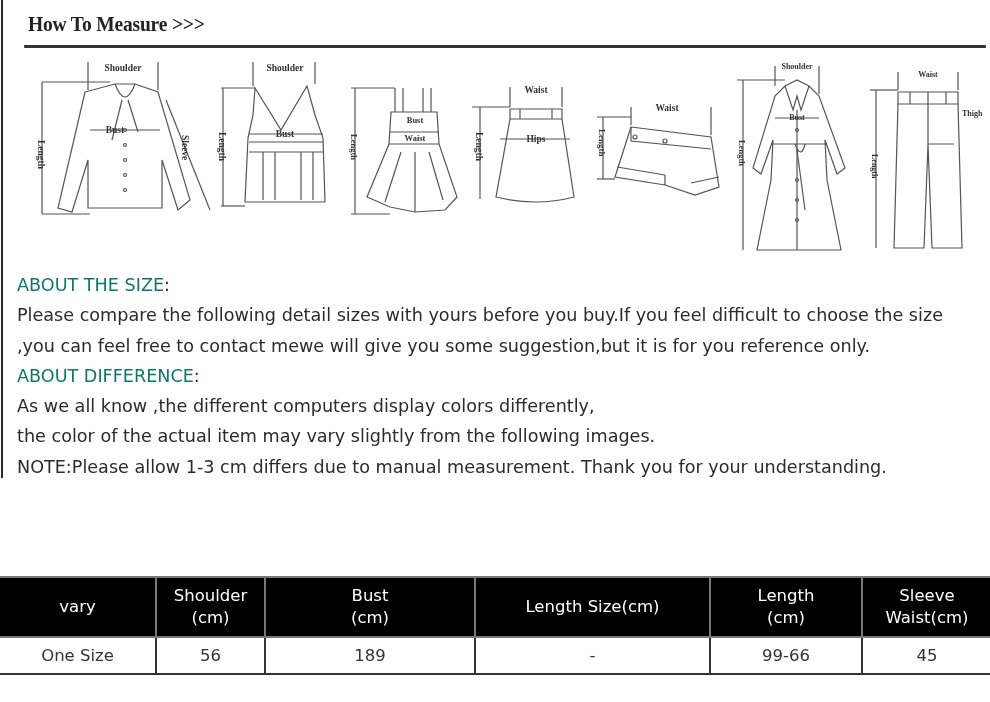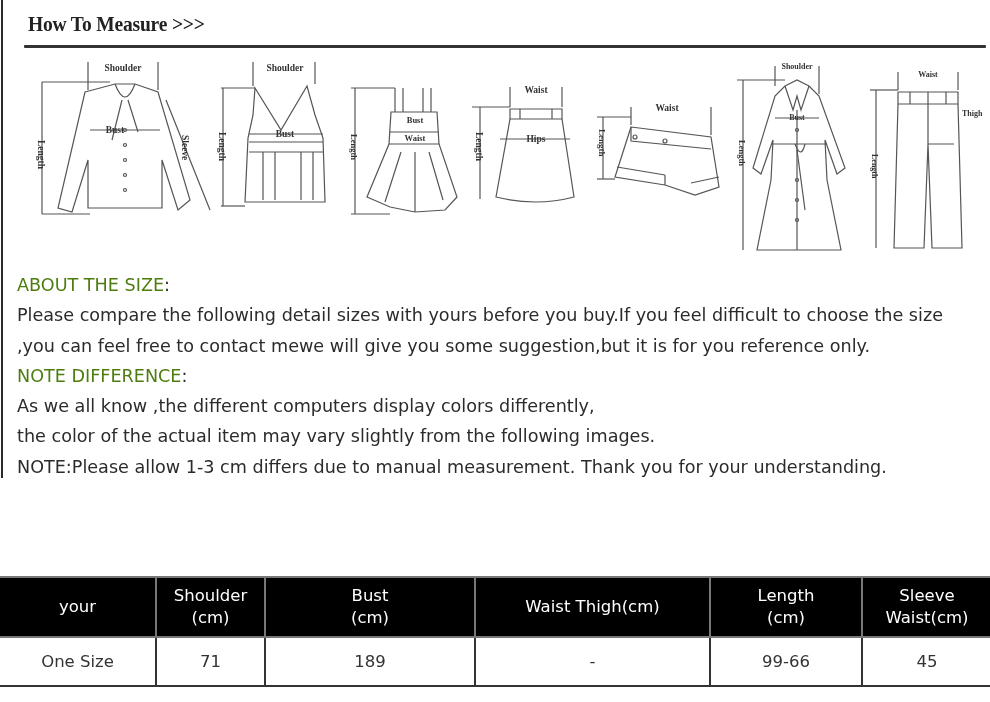--- a/index.html
+++ b/index.html
@@ -13,30 +13,30 @@
     font-family: "Liberation Serif", serif; font-weight: bold; font-size: 21px;
     color: #222; letter-spacing: -0.2px; transform: scaleX(0.93); transform-origin: left top;
   }
   .heading-rule { position: absolute; left: 24px; top: 45px; width: 962px; height: 3px; background: #333; border-radius: 1px; }
 
   .diagrams { position: absolute; left: 0; top: 52px; width: 990px; height: 210px; }
   .diagrams svg { position: absolute; overflow: visible; }
   .diagrams svg text { font-family: "Liberation Serif", serif; font-weight: bold; fill: #333; }
 
   .info { position: absolute; left: 17px; top: 270px; width: 975px; font-size: 17.6px; line-height: 30.3px; color: #2b2b2b; white-space: nowrap; }
-  .info .red { color: #4d7c0f; }
+  .info .red { color: #0f766e; }
   .info .line { display: block; }
 
   .size-table {
     position: absolute; left: 0; top: 576px; width: 992px; border-collapse: collapse;
     table-layout: fixed; font-size: 16.5px;
   }
   .size-table th, .size-table td { border: 2px solid #555; text-align: center; vertical-align: middle; }
   .size-table th { background: #000; color: #fff; font-weight: normal; height: 60px; line-height: 22px; border-color: #777; }
-  .size-table td { background: #fff; color: #333; height: 49px; border-color: #333; }
+  .size-table td { background: #fff; color: #333; height: 37px; border-color: #333; }
   .size-table th:first-child, .size-table td:first-child { border-left: none; }
 </style>
 </head>
 <body>
 
 <div class="left-rule"></div>
 
 <div class="heading">How To Measure &gt;&gt;&gt;</div>
 <div class="heading-rule"></div>
 
@@ -159,48 +159,48 @@
     <text x="60" y="13" font-size="8" text-anchor="middle">Waist</text>
     <text x="94" y="52" font-size="8">Thigh</text>
     <text x="4" y="90" font-size="8" transform="rotate(90 4 90)">Length</text>
   </svg>
 </div>
 
 <div class="info">
   <span class="line"><span class="red">ABOUT THE SIZE</span><span>:</span></span>
   <span class="line">Please compare the following detail sizes with yours before you buy.If you feel difficult to choose the size</span>
   <span class="line">,you can feel free to contact mewe will give you some suggestion,but it is for you reference only.</span>
-  <span class="line"><span class="red">NOTE DIFFERENCE</span><span>:</span></span>
+  <span class="line"><span class="red">ABOUT DIFFERENCE</span><span>:</span></span>
   <span class="line">As we all know ,the different computers display colors differently,</span>
   <span class="line">the color of the actual item may vary slightly from the following images.</span>
   <span class="line">NOTE:Please allow 1-3 cm differs due to manual measurement. Thank you for your understanding.</span>
 </div>
 
 <table class="size-table">
   <colgroup>
     <col style="width:156px">
       <col style="width:109px">
       <col style="width:210px">
       <col style="width:235px">
       <col style="width:152px">
       <col style="width:130px">
   </colgroup>
   <thead>
     <tr>
-      <th><span>your</span></th>
+      <th><span>vary</span></th>
       <th><span>Shoulder</span><br><span>(cm)</span></th>
       <th><span>Bust</span><br><span>(cm)</span></th>
-      <th><span>Waist Thigh(cm)</span></th>
+      <th><span>Length Size(cm)</span></th>
       <th><span>Length</span><br><span>(cm)</span></th>
       <th><span>Sleeve</span><br><span>Waist(cm)</span></th>
     </tr>
   </thead>
   <tbody>
     <tr>
       <td>One Size</td>
-      <td>71</td>
+      <td>56</td>
       <td>189</td>
       <td>-</td>
       <td>99-66</td>
       <td>45</td>
     </tr>
   </tbody>
 </table>
 
 </body></html>

